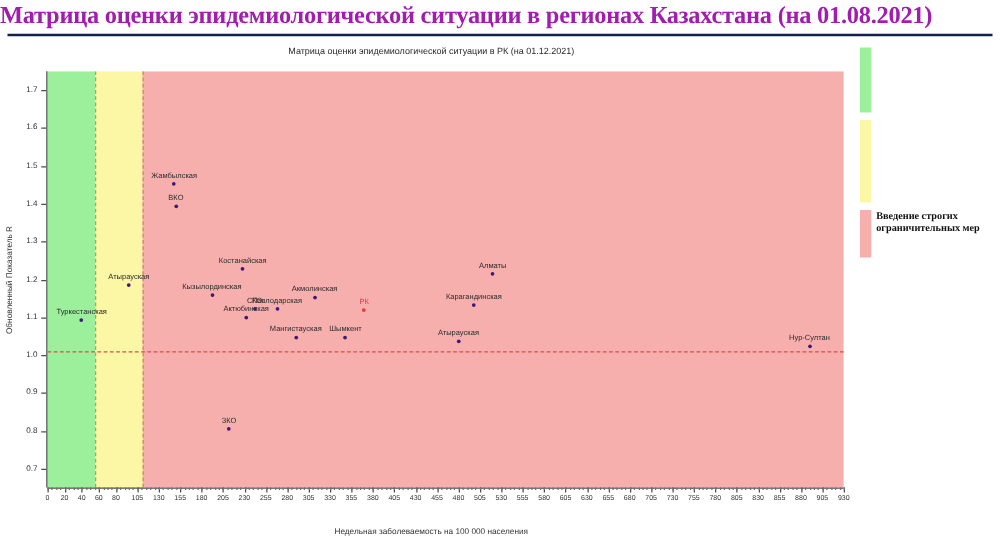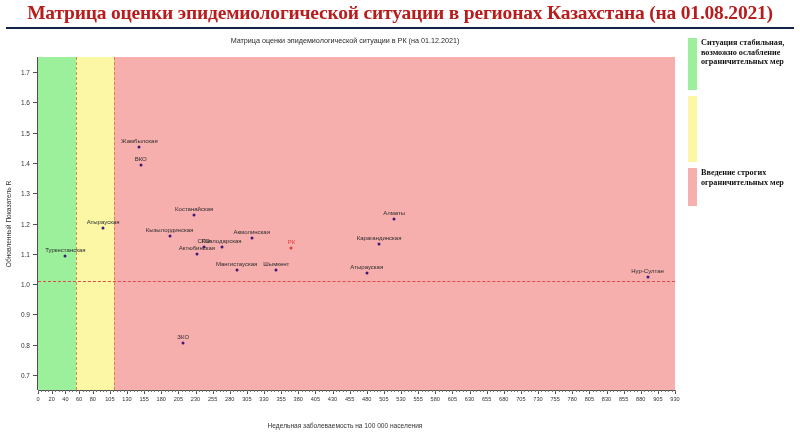--- a/index.html
+++ b/index.html
@@ -7,25 +7,25 @@
     width:800px;height:440px;overflow:hidden;
     background:#ffffff;
     font-family:"Liberation Sans", sans-serif;
     color:#1a1a1a;
   }
   #root{position:relative;width:800px;height:440px;}
 
   
   .page-title{
     position:absolute;left:0;top:2px;width:800px;height:26px;
-    text-align:center;
+    text-align:left;
     font-family:"Liberation Serif", serif;
     font-weight:bold;
     font-size:19.5px;
-    color:#b91c1c;
+    color:#a21caf;
     letter-spacing:-0.2px;
     white-space:nowrap;
   }
   .title-rule{
     position:absolute;left:6px;top:27px;width:788px;height:2px;
     background:#12224b;
   }
 
   
   .chart-area{position:absolute;left:0;top:30px;width:690px;height:410px;}
@@ -454,21 +454,20 @@
     <div class="ylabel-wrap">
       <div class="ylabel">Обновленный Показатель R</div>
     </div>
 
     <div class="xlabel">Недельная заболеваемость на 100 000 населения</div>
   </div>
 
   <div class="legend" id="legend">
       <div class="legend-row" style="top: 0px;">
         <div class="swatch" style="background: rgb(156, 240, 156); height: 52px;"></div>
-        <div class="legend-text">Ситуация стабильная, возможно ослабление ограничительных мер</div>
       </div>
       <div class="legend-row" style="top: 58px;">
         <div class="swatch" style="background: rgb(251, 247, 165); height: 66px;"></div>
       </div>
       <div class="legend-row" style="top: 130px;">
         <div class="swatch" style="background: rgb(247, 175, 174); height: 38px;"></div>
         <div class="legend-text">Введение строгих ограничительных мер</div>
       </div>
     </div>
 

